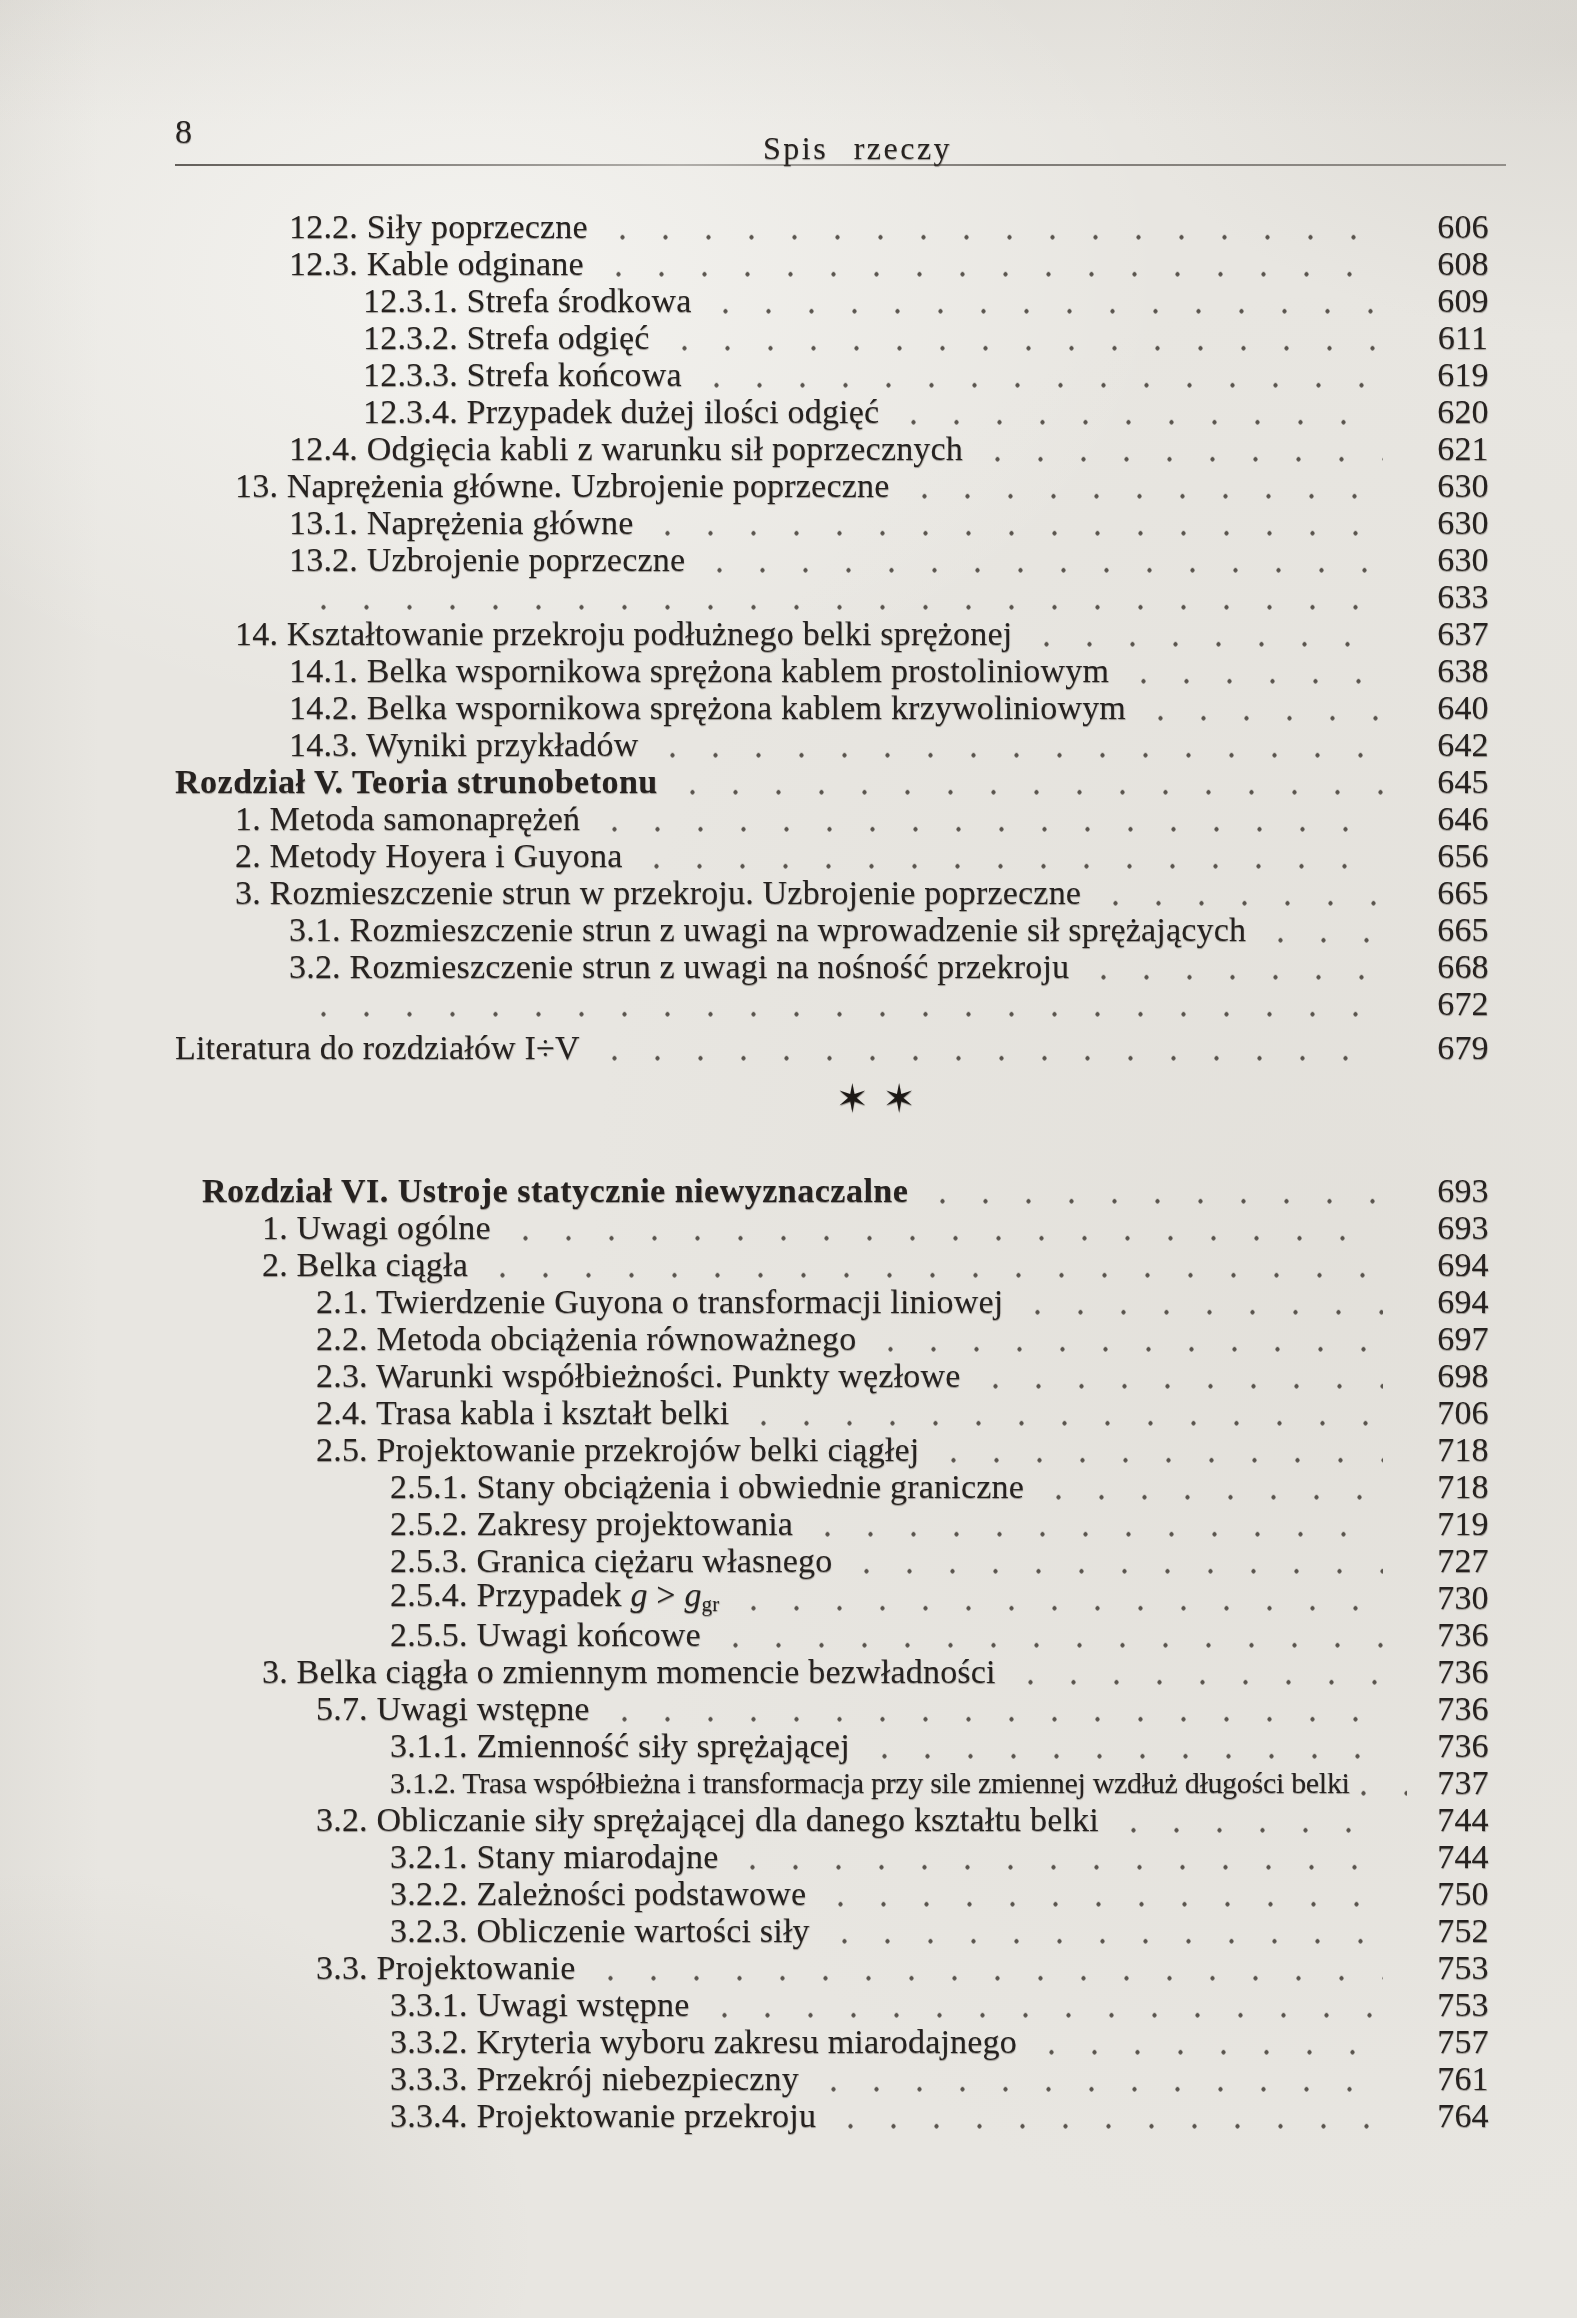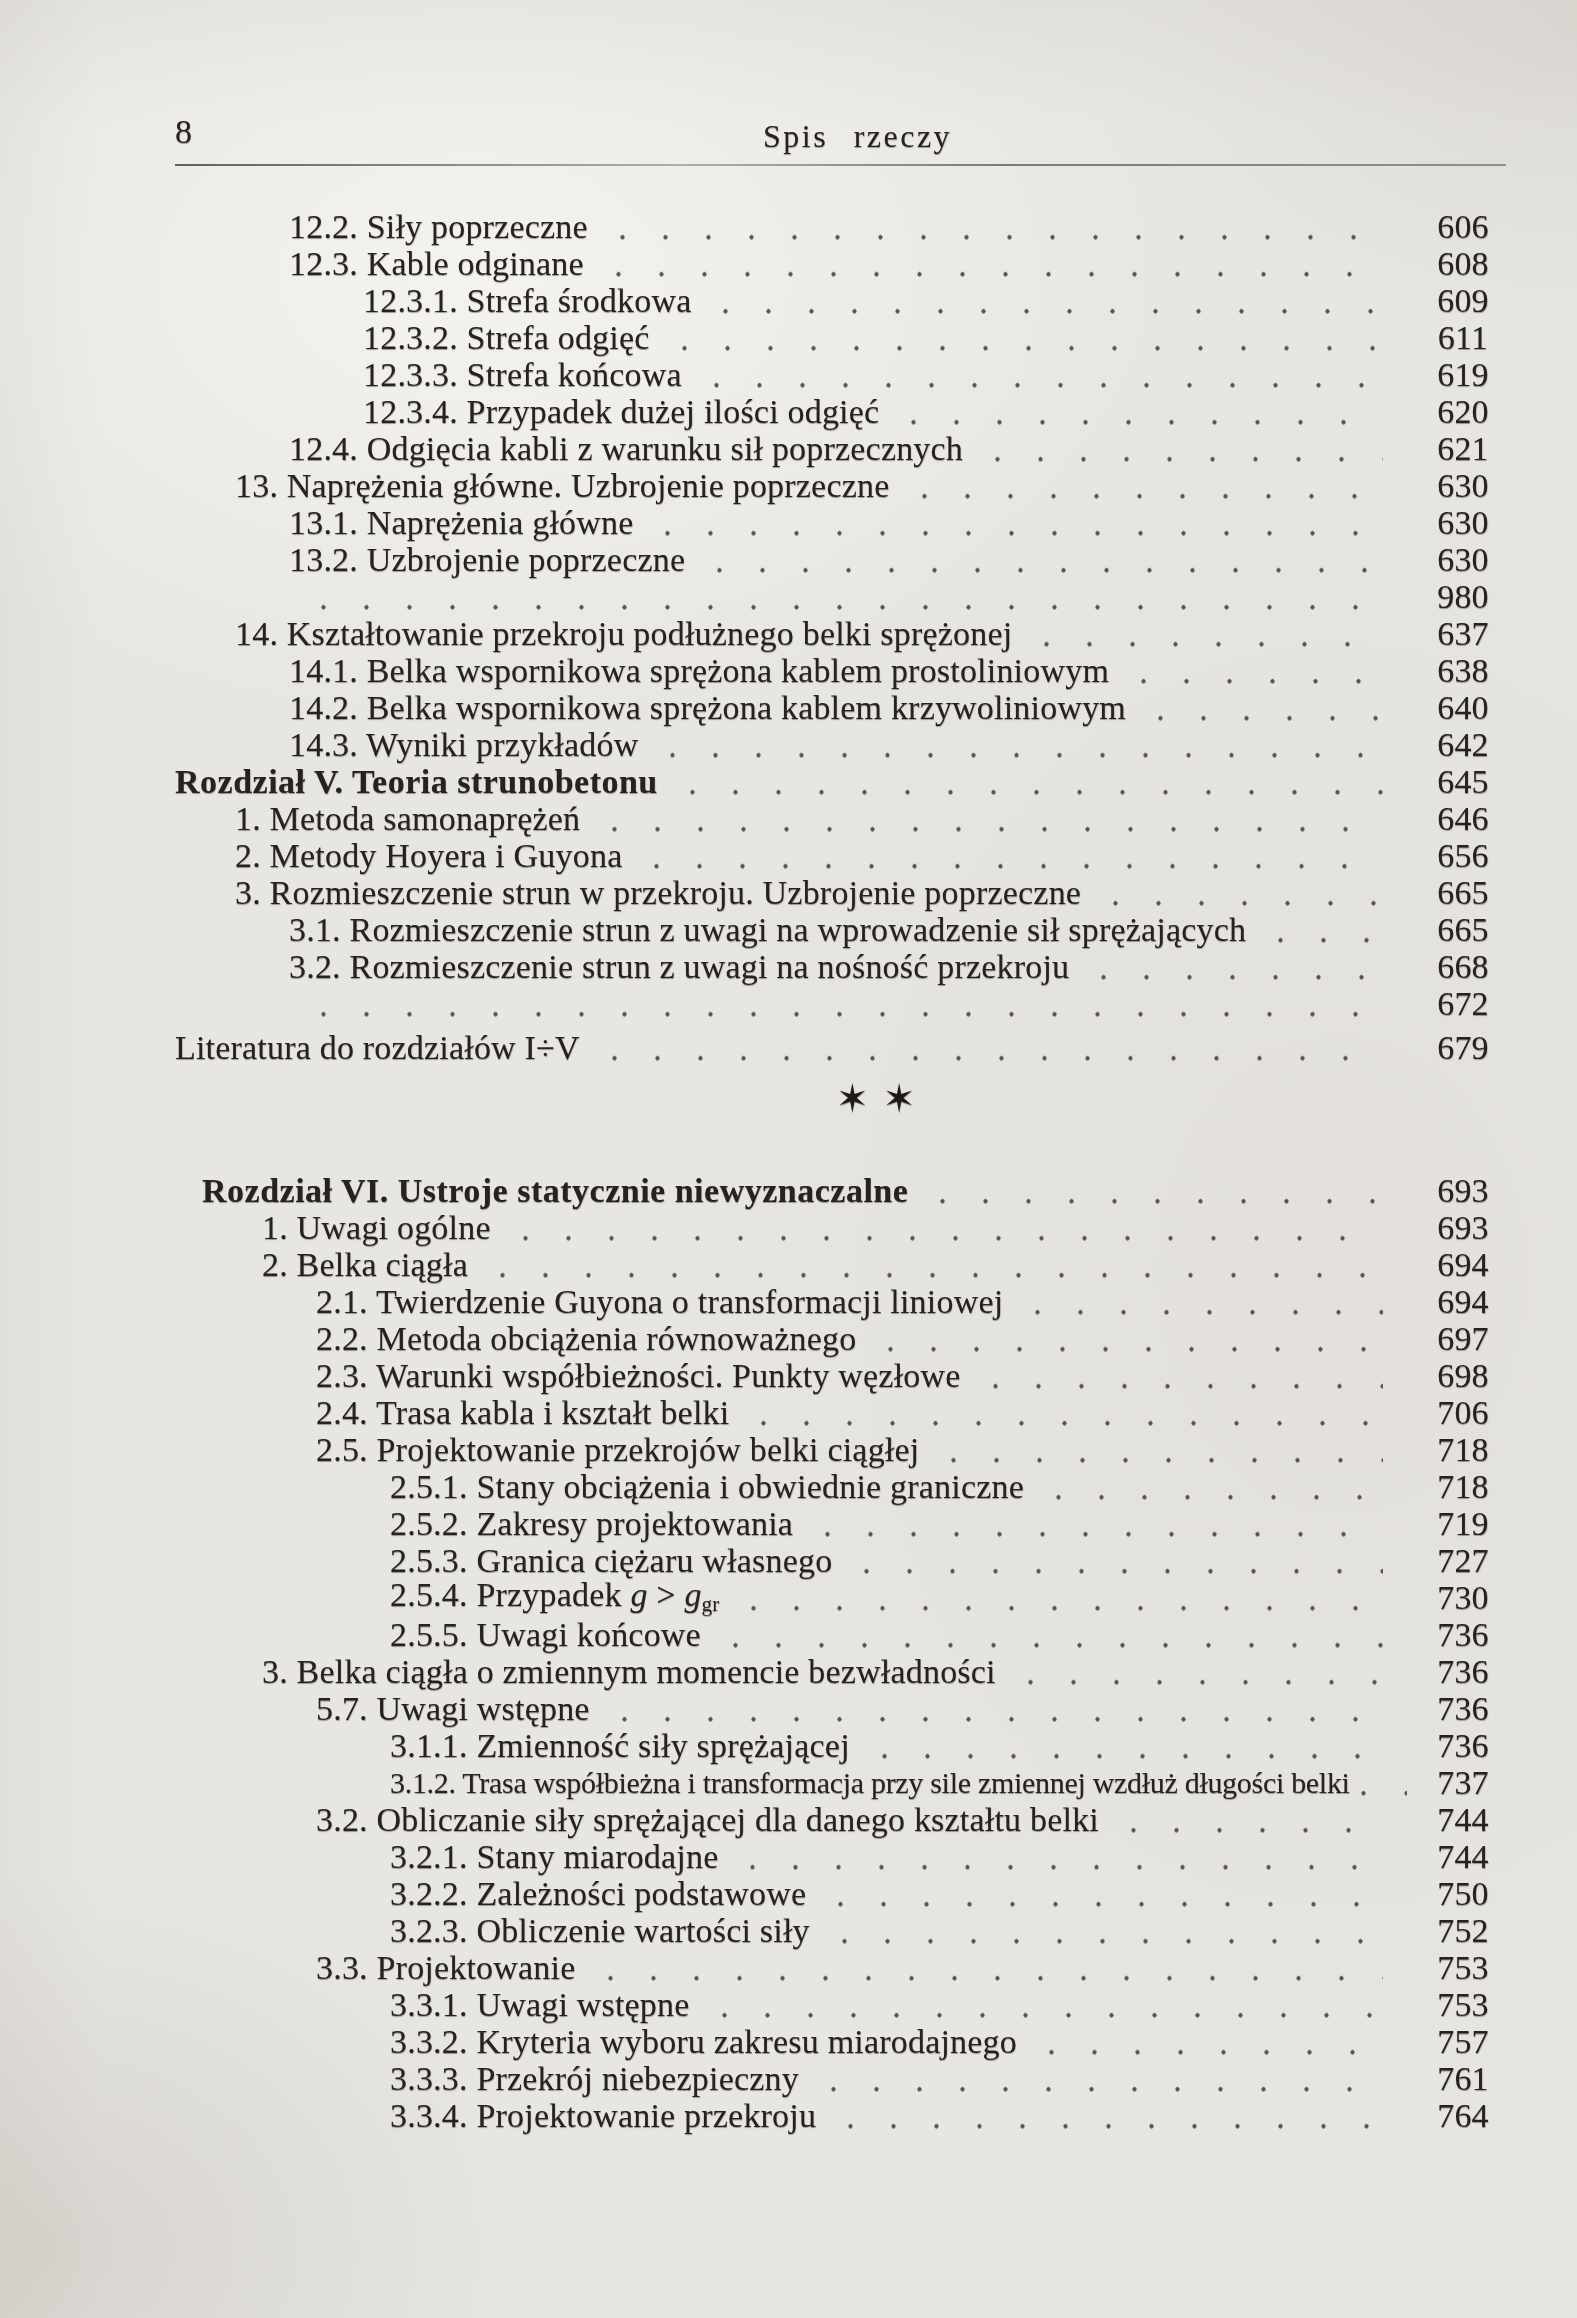--- a/index.html
+++ b/index.html
@@ -19,21 +19,21 @@
     color:#262220;
     overflow:hidden;
     text-shadow: 0.3px 0.5px 0.9px rgba(50,44,38,0.45);
   }
   
   .pagenum {
     position:absolute; left:175px; top:115px;
     font-size:34px; line-height:1;
   }
   .running-title {
-    position:absolute; left:763px; top:120px;
+    position:absolute; left:763px; top:132px;
     font-size:32px; line-height:1;
     letter-spacing:2.5px; word-spacing:15px;
   }
   .rule {
     position:absolute; left:175px; right:72px; top:164px; height:1.7px;
     background:linear-gradient(90deg,
       rgba(60,55,50,0.78), rgba(60,55,50,0.35) 38%,
       rgba(60,55,50,0.62) 62%, rgba(60,55,50,0.48));
   }
   
@@ -126,21 +126,21 @@
           <span class="leader"></span>
           <span class="pg">630</span>
         </div>
         <div class="row lvl2">
           <span class="label">13.2. Uzbrojenie poprzeczne</span>
           <span class="leader"></span>
           <span class="pg">630</span>
         </div>
         <div class="row lvl2">
           <span class="leader"></span>
-          <span class="pg">980</span>
+          <span class="pg">633</span>
         </div>
         <div class="row lvl1">
           <span class="label">14. Kształtowanie przekroju podłużnego belki sprężonej</span>
           <span class="leader"></span>
           <span class="pg">637</span>
         </div>
         <div class="row lvl2">
           <span class="label">14.1. Belka wspornikowa sprężona kablem prostoliniowym</span>
           <span class="leader"></span>
           <span class="pg">638</span>

